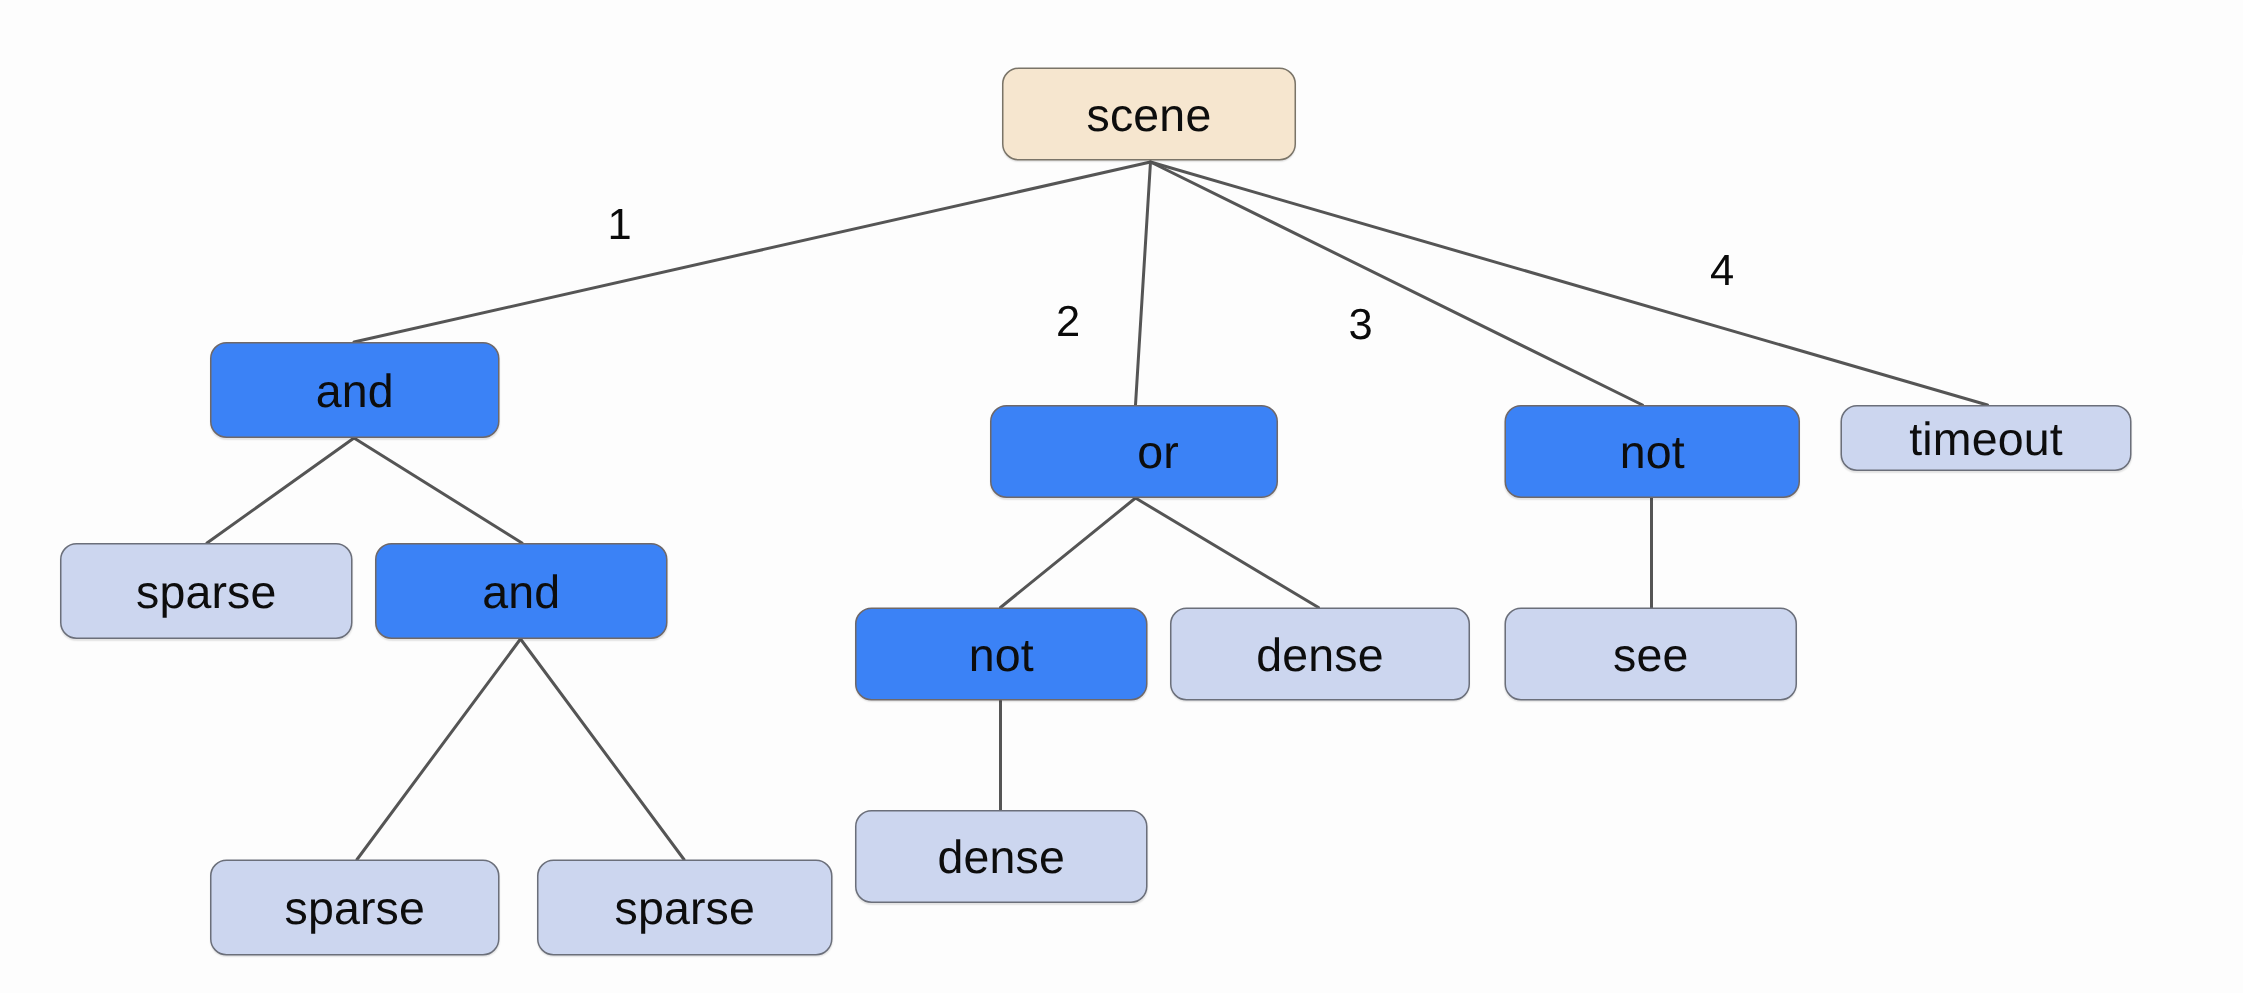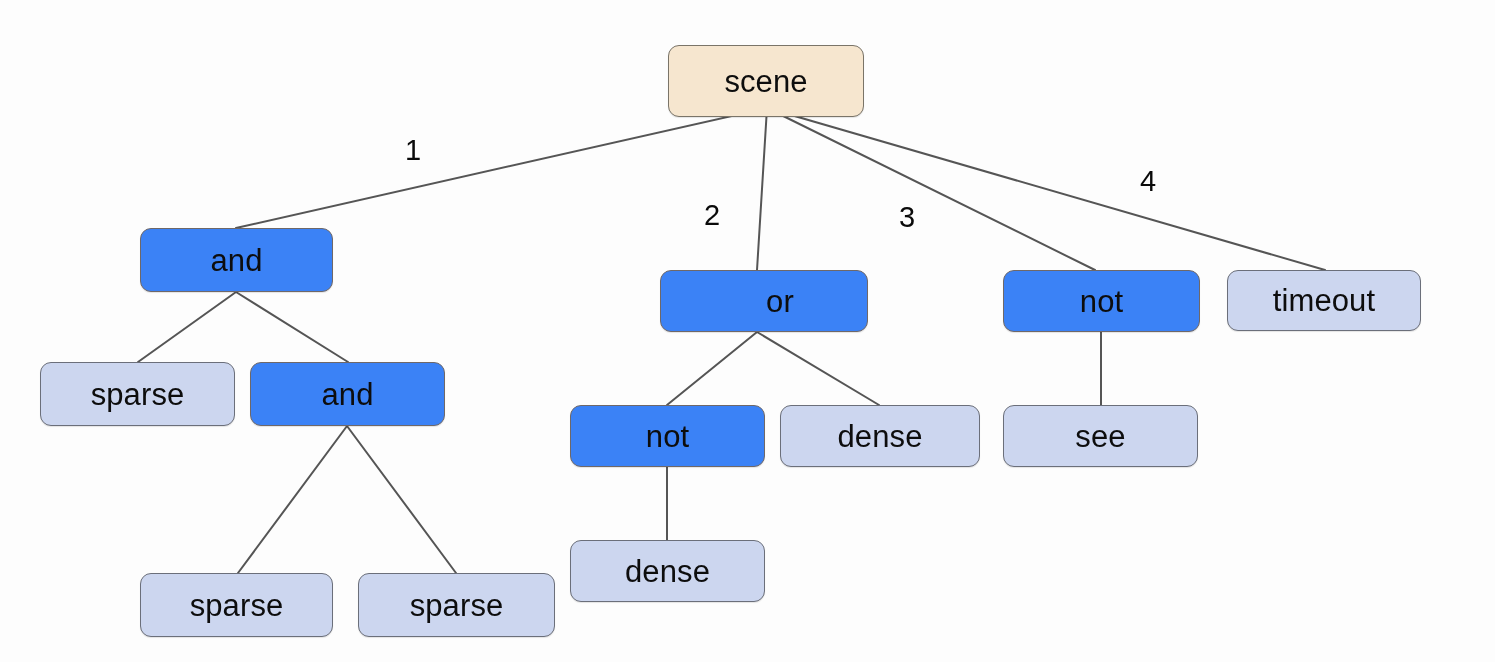--- a/index.html
+++ b/index.html
@@ -62,33 +62,33 @@
       <line x1="236" y1="292" x2="138" y2="362" stroke="#555555" stroke-width="2" stroke-linecap="round"></line>
       <line x1="236" y1="292" x2="348" y2="362" stroke="#555555" stroke-width="2" stroke-linecap="round"></line>
       <line x1="347" y1="426" x2="238" y2="573" stroke="#555555" stroke-width="2" stroke-linecap="round"></line>
       <line x1="347" y1="426" x2="456" y2="573" stroke="#555555" stroke-width="2" stroke-linecap="round"></line>
       <line x1="757" y1="332" x2="667" y2="405" stroke="#555555" stroke-width="2" stroke-linecap="round"></line>
       <line x1="757" y1="332" x2="879" y2="405" stroke="#555555" stroke-width="2" stroke-linecap="round"></line>
       <line x1="667" y1="467" x2="667" y2="540" stroke="#555555" stroke-width="2" stroke-linecap="round"></line>
       <line x1="1101" y1="332" x2="1101" y2="405" stroke="#555555" stroke-width="2" stroke-linecap="round"></line>
     </svg>
   <div id="node-layer">
-      <div class="node root" style="left: 668px; top: 45px; width: 196px; height: 72px; text-align: center;">scene</div>
+      <div class="node root" style="left: 668px; top: 45px; width: 196px; height: 62px; text-align: center;">scene</div>
       <div class="node op" style="left: 140px; top: 228px; width: 193px; height: 64px;">and</div>
       <div class="node term" style="left: 40px; top: 362px; width: 195px; height: 64px;">sparse</div>
       <div class="node op" style="left: 250px; top: 362px; width: 195px; height: 64px;">and</div>
       <div class="node term" style="left: 140px; top: 573px; width: 193px; height: 64px;">sparse</div>
       <div class="node term" style="left: 358px; top: 573px; width: 197px; height: 64px;">sparse</div>
-      <div class="node op" style="left: 660px; top: 270px; width: 208px; height: 62px; padding-left: 32px;">or</div>
+      <div class="node op" style="left: 660px; top: 270px; width: 192px; height: 62px; padding-left: 32px;">or</div>
       <div class="node op" style="left: 570px; top: 405px; width: 195px; height: 62px;">not</div>
       <div class="node term" style="left: 780px; top: 405px; width: 200px; height: 62px;">dense</div>
       <div class="node term" style="left: 570px; top: 540px; width: 195px; height: 62px;">dense</div>
       <div class="node op" style="left: 1003px; top: 270px; width: 197px; height: 62px;">not</div>
       <div class="node term" style="left: 1003px; top: 405px; width: 195px; height: 62px;">see</div>
-      <div class="node term" style="left: 1227px; top: 270px; width: 194px; height: 61px;">timeout</div>
+      <div class="node term" style="left: 1227px; top: 270px; width: 194px; height: 44px;">timeout</div>
     </div>
   <div id="label-layer">
       <div class="edge-label" style="left: 405px; top: 136px;">1</div>
       <div class="edge-label" style="left: 704px; top: 201px;">2</div>
       <div class="edge-label" style="left: 899px; top: 203px;">3</div>
       <div class="edge-label" style="left: 1140px; top: 167px;">4</div>
     </div>
 </div>
 
 </body></html>

